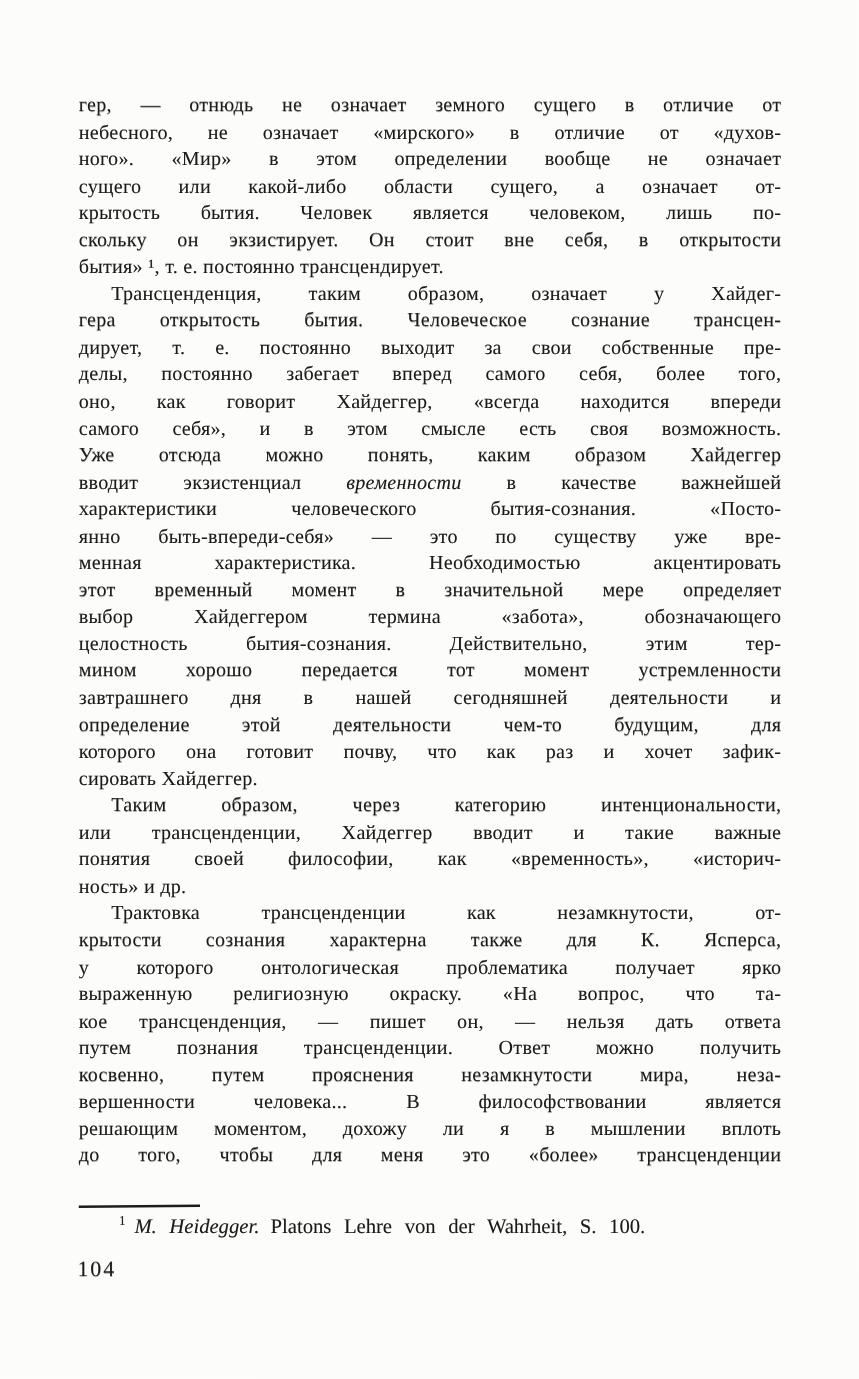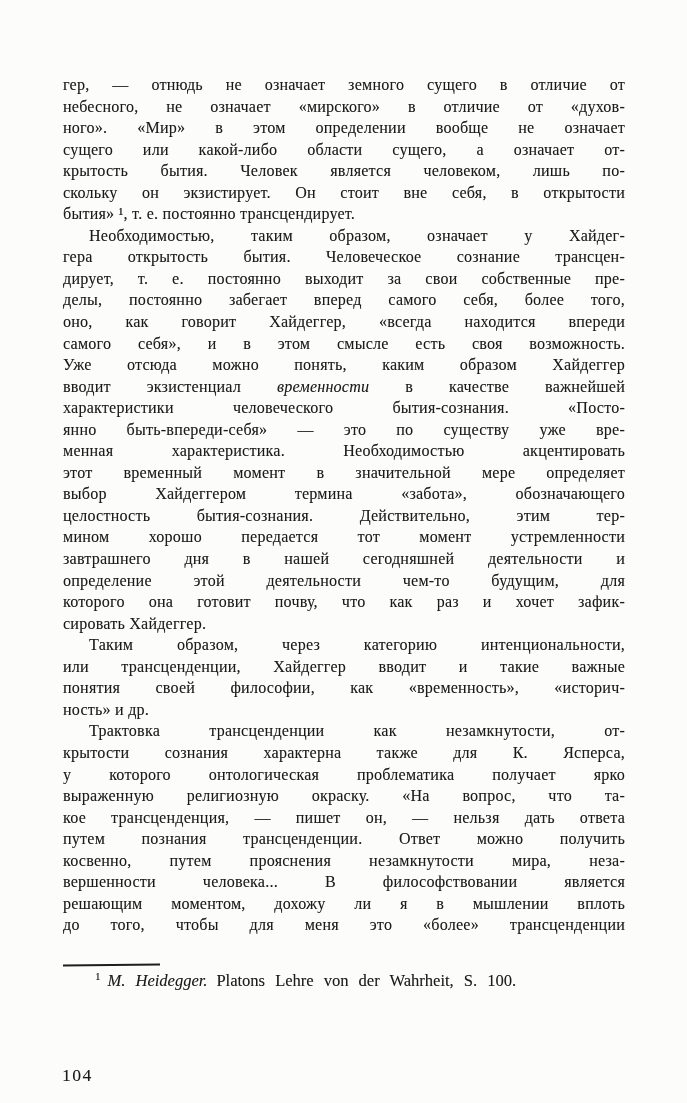--- a/index.html
+++ b/index.html
@@ -62,21 +62,21 @@
     margin-right: 7px;
     line-height: 0;
   }
   .footnote em {
     font-style: italic;
     margin-right: 9px;
   }
   .page-number {
     position: absolute;
     left: 62px;
-    top: 1065px;
+    top: 1005px;
     font-size: 17.5px;
     letter-spacing: 1.5px;
     text-shadow: 0.2px 0.2px 0 rgba(25,25,25,0.35);
   }
 </style>
 </head>
 <body>
 
 <div class="page">
 
@@ -84,21 +84,21 @@
       <div class="para">
         <div class="line">гер, — отнюдь не означает земного сущего в отличие от</div>
         <div class="line">небесного, не означает «мирского» в отличие от «духов-</div>
         <div class="line">ного». «Мир» в этом определении вообще не означает</div>
         <div class="line">сущего или какой-либо области сущего, а означает от-</div>
         <div class="line">крытость бытия. Человек является человеком, лишь по-</div>
         <div class="line">скольку он экзистирует. Он стоит вне себя, в открытости</div>
         <div class="line left">бытия» ¹, т. е. постоянно трансцендирует.</div>
       </div>
       <div class="para indent">
-        <div class="line">Необходимостью, таким образом, означает у Хайдег-</div>
+        <div class="line">Трансценденция, таким образом, означает у Хайдег-</div>
         <div class="line">гера открытость бытия. Человеческое сознание трансцен-</div>
         <div class="line">дирует, т. е. постоянно выходит за свои собственные пре-</div>
         <div class="line">делы, постоянно забегает вперед самого себя, более того,</div>
         <div class="line">оно, как говорит Хайдеггер, «всегда находится впереди</div>
         <div class="line">самого себя», и в этом смысле есть своя возможность.</div>
         <div class="line">Уже отсюда можно понять, каким образом Хайдеггер</div>
         <div class="line"><span>вводит экзистенциал </span><em>временности</em><span> в качестве важнейшей</span></div>
         <div class="line">характеристики человеческого бытия-сознания. «Посто-</div>
         <div class="line">янно быть-впереди-себя» — это по существу уже вре-</div>
         <div class="line">менная характеристика. Необходимостью акцентировать</div>

